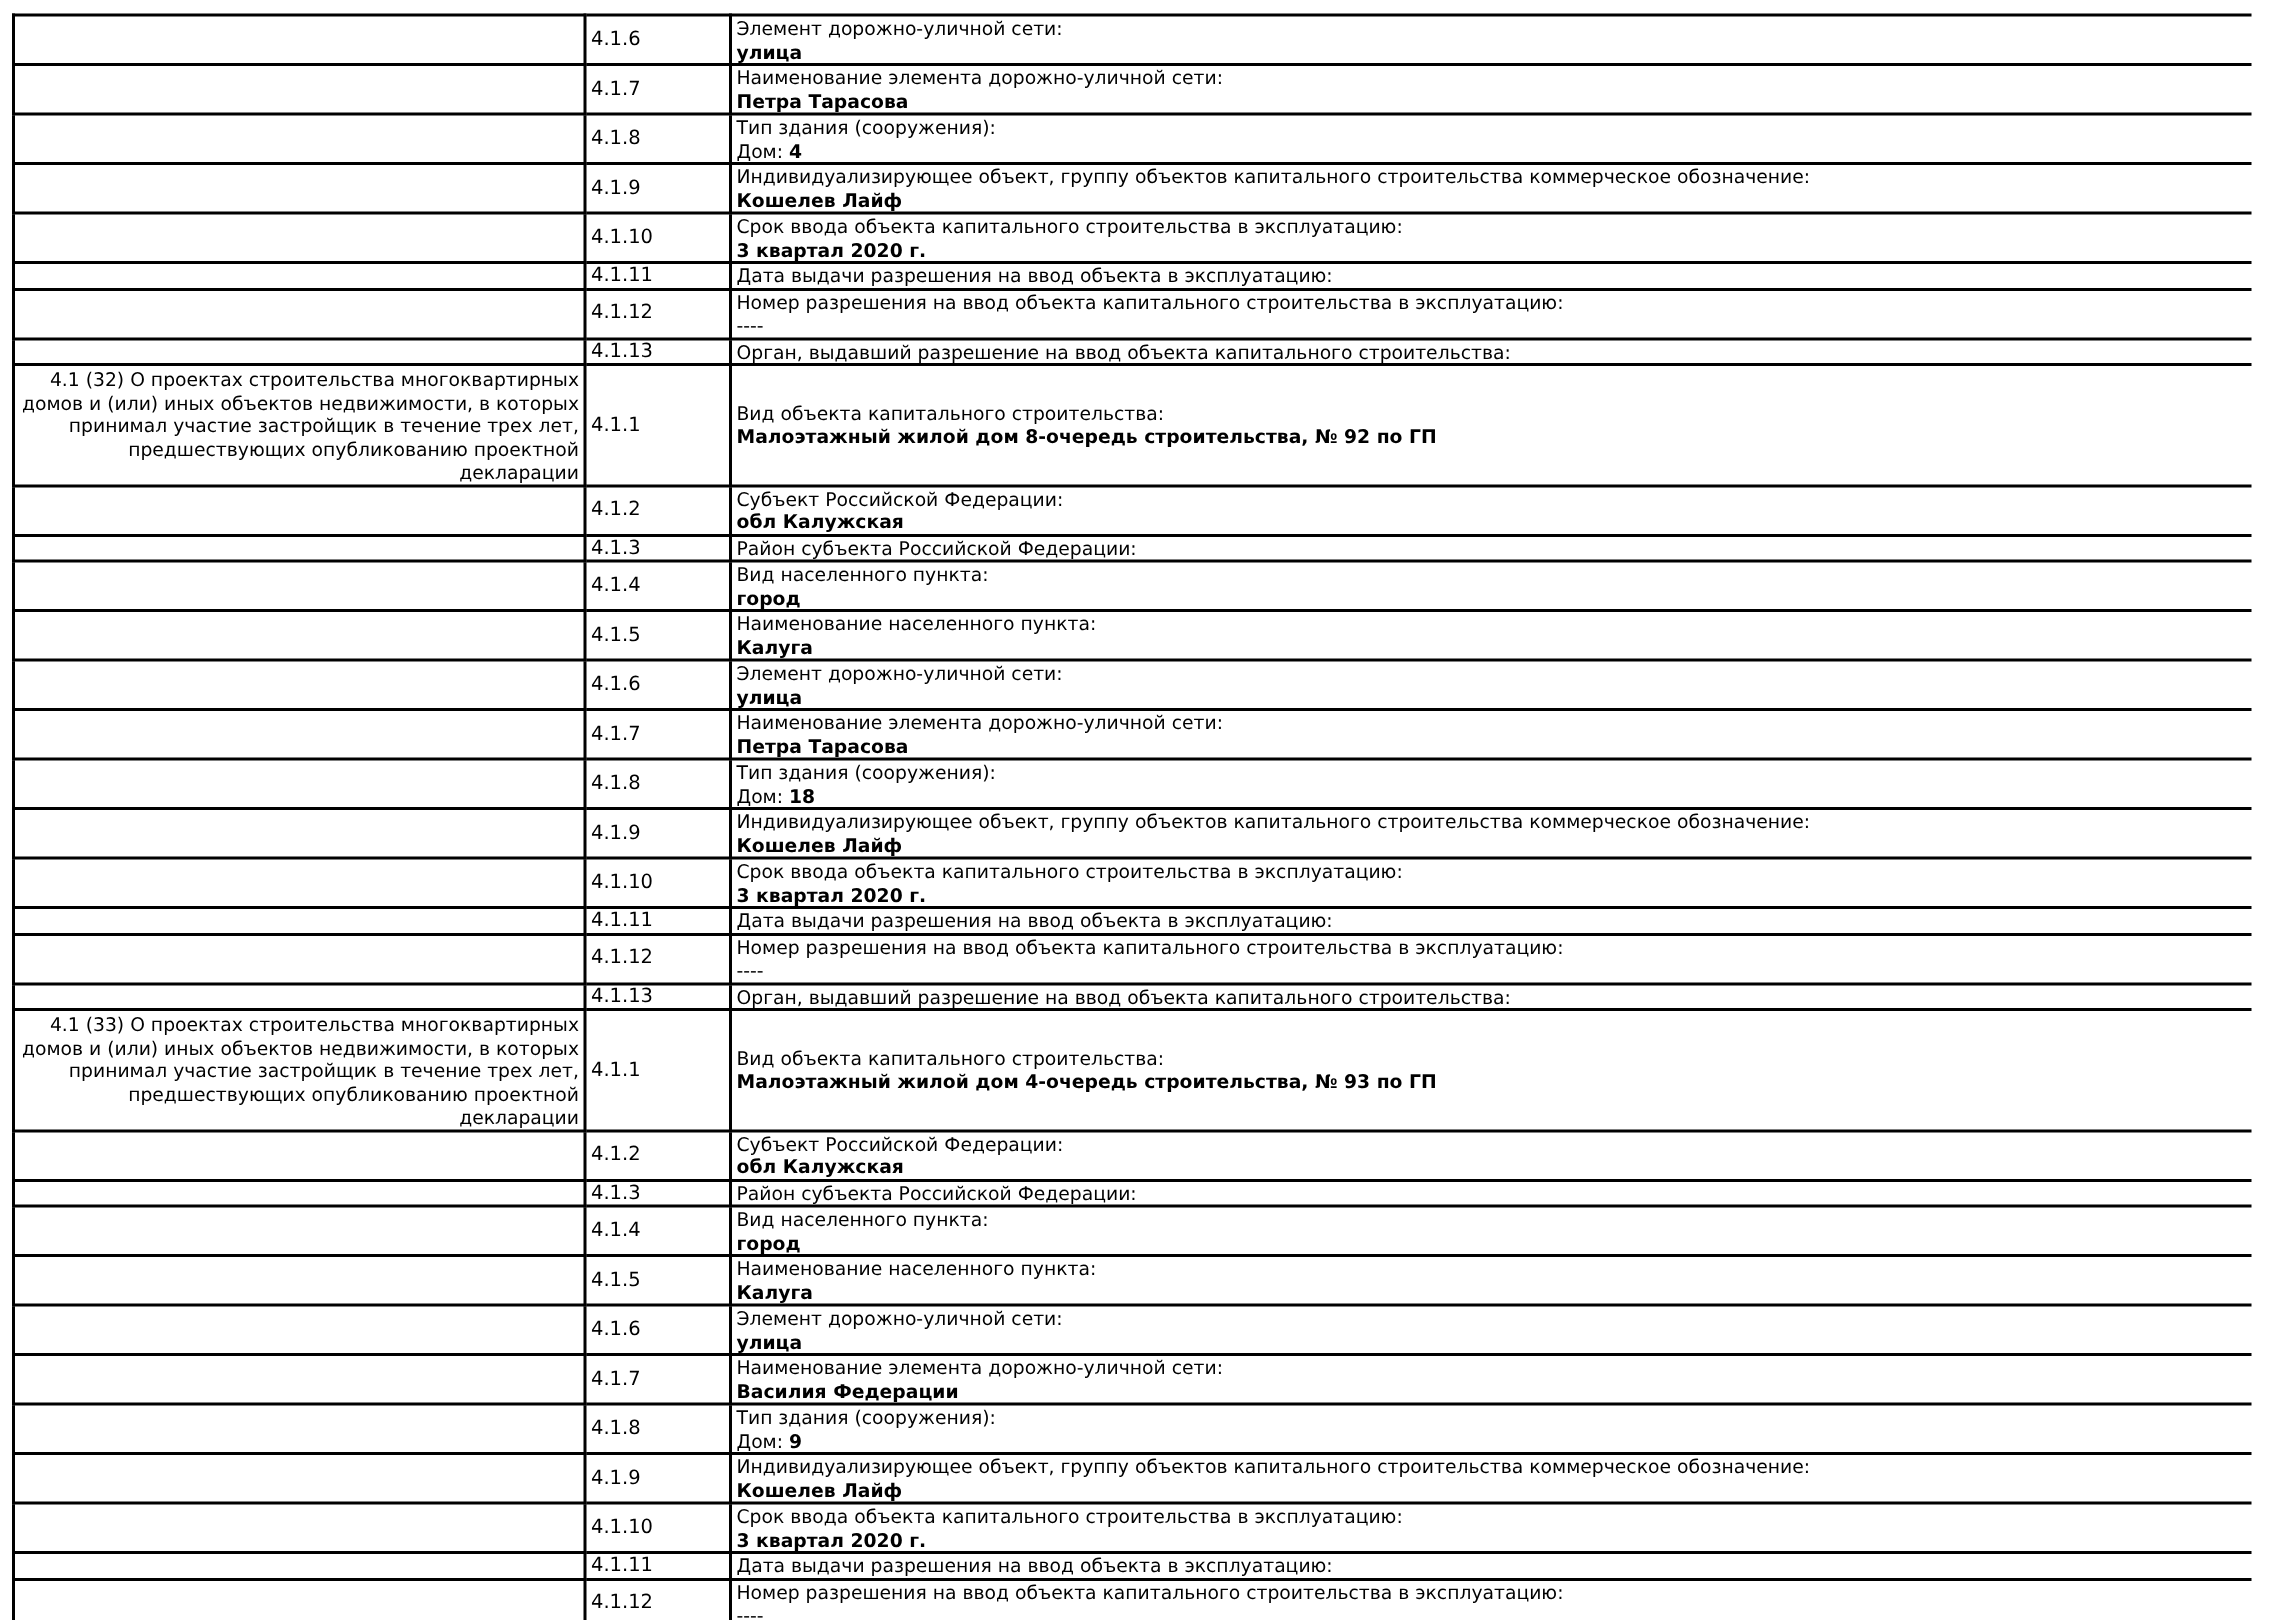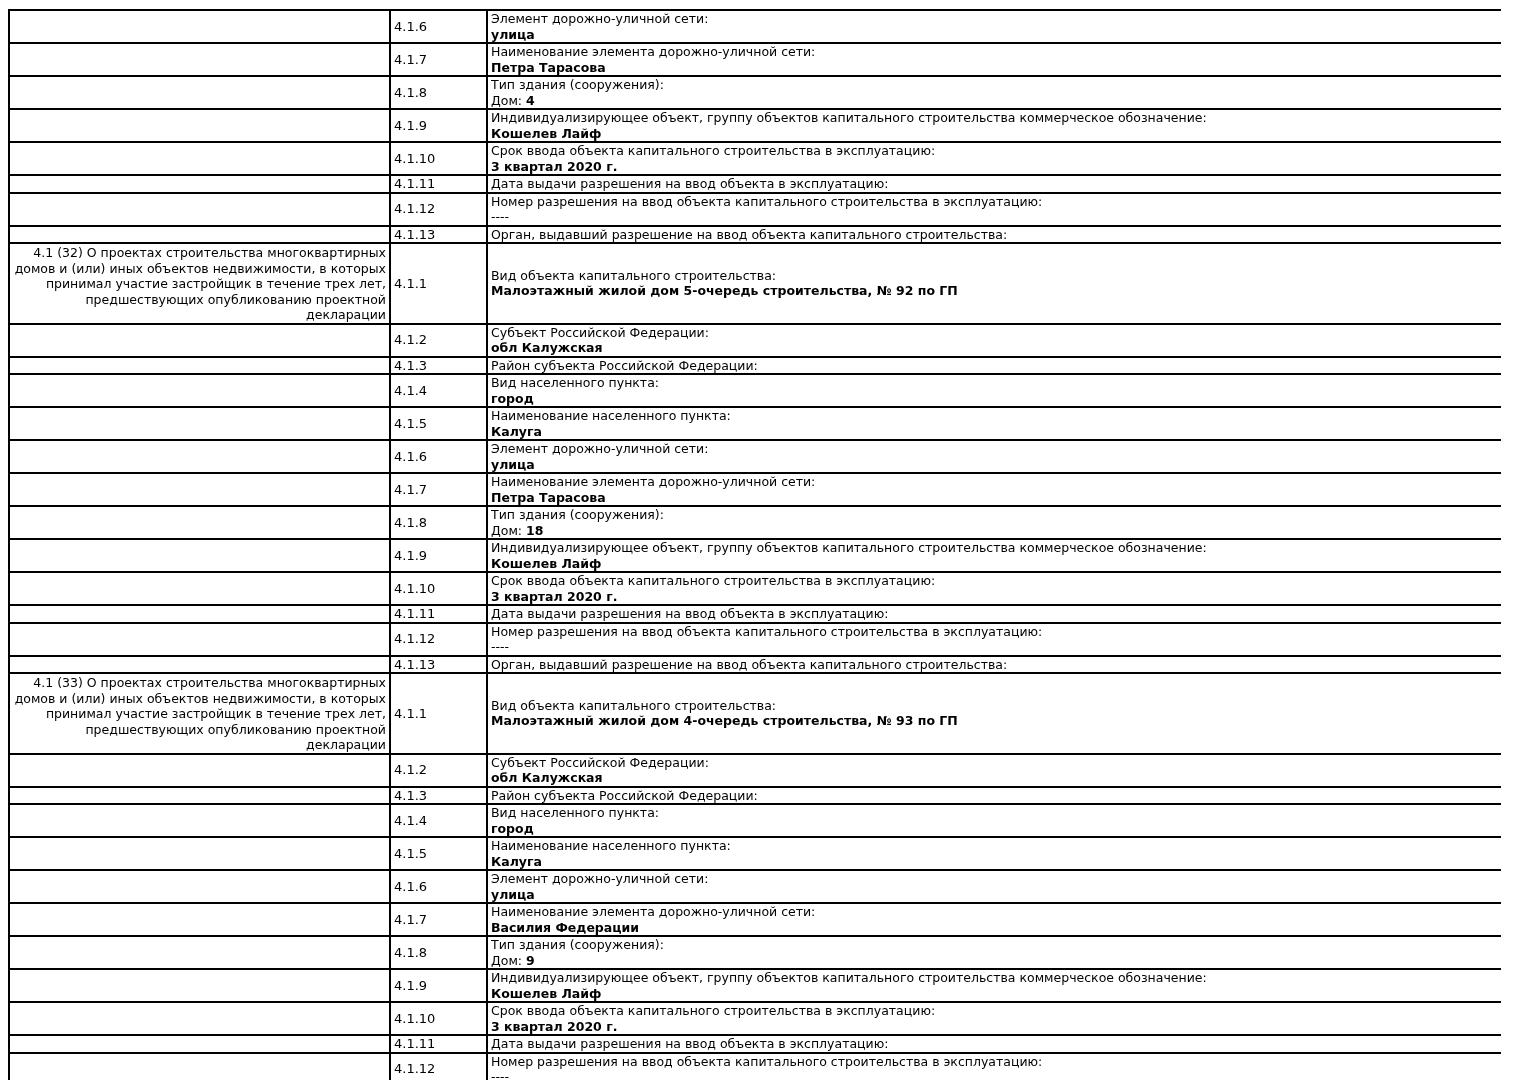--- a/index.html
+++ b/index.html
@@ -116,21 +116,21 @@
           <td class="num">4.1.13</td>
           <td class="content">
             <div class="label">Орган, выдавший разрешение на ввод объекта капитального строительства:</div>
           </td>
         </tr>
         <tr>
           <td class="desc">4.1 (32) О проектах строительства многоквартирных домов и (или) иных объектов недвижимости, в которых принимал участие застройщик в течение трех лет, предшествующих опубликованию проектной декларации</td>
           <td class="num">4.1.1</td>
           <td class="content">
             <div class="label">Вид объекта капитального строительства:</div>
-            <div class="valueline"><span class="vbold">Малоэтажный жилой дом 5-очередь строительства, № 92 по ГП</span></div>
+            <div class="valueline"><span class="vbold">Малоэтажный жилой дом 8-очередь строительства, № 92 по ГП</span></div>
           </td>
         </tr>
         <tr>
           <td class="desc"></td>
           <td class="num">4.1.2</td>
           <td class="content">
             <div class="label">Субъект Российской Федерации:</div>
             <div class="valueline"><span class="vbold">обл Калужская</span></div>
           </td>
         </tr>

